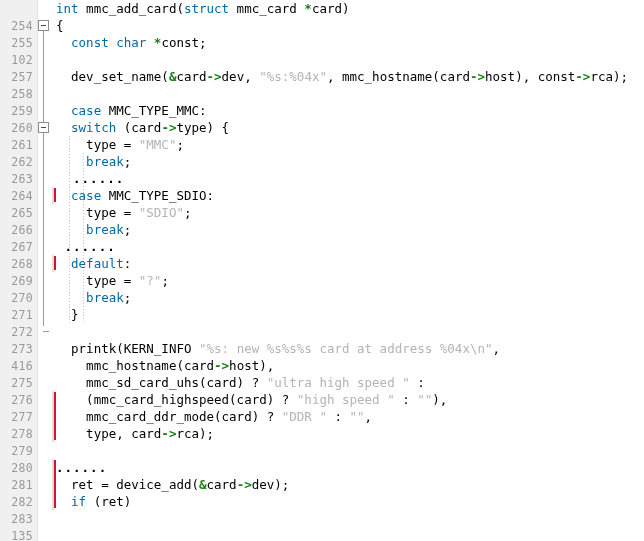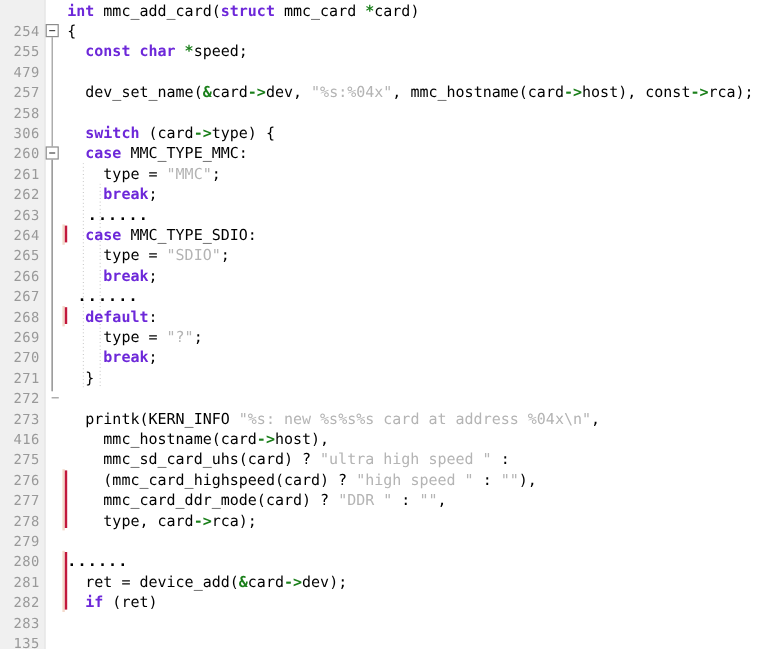--- a/index.html
+++ b/index.html
@@ -122,39 +122,39 @@
   .iguide {
     position: absolute;
     top: 0;
     width: 1px;
     height: 541px;
     background-image: linear-gradient(to bottom, #c9c9c9 1px, transparent 1px);
     background-size: 1px 3px;
   }
 
   
-  .kw   { color: #6d28d9; font-weight: bold; }
+  .kw   { color: #0369a1; font-weight: normal; }
   .str  { color: #b4b4b4; }
   .op   { color: #1a7f1a; font-weight: bold; }
   .pl   { color: #000000; }
   .dots { color: #000000; font-weight: bold; letter-spacing: 1px; }
 </style>
 </head>
 <body>
 
 <div id="editor">
 
   <div class="gutter"></div>
   <div class="gutter-rows" id="gutter-rows">
       <div class="lnum">254</div>
       <div class="lnum">255</div>
-      <div class="lnum">479</div>
+      <div class="lnum">102</div>
       <div class="lnum">257</div>
       <div class="lnum">258</div>
-      <div class="lnum">306</div>
+      <div class="lnum">259</div>
       <div class="lnum">260</div>
       <div class="lnum">261</div>
       <div class="lnum">262</div>
       <div class="lnum">263</div>
       <div class="lnum">264</div>
       <div class="lnum">265</div>
       <div class="lnum">266</div>
       <div class="lnum">267</div>
       <div class="lnum">268</div>
       <div class="lnum">269</div>
@@ -192,26 +192,26 @@
       <div class="changebar" style="top: 392px; height: 48px;"></div>
       <div class="changebar soft" style="top: 459px; height: 51px;"></div>
       <div class="changebar" style="top: 460px; height: 48px;"></div>
     </div>
 
   <div class="code" id="code-rows">
       <div class="iguide" style="left: 31px; top: 136px; height: 187px;"></div>
       <div class="iguide" style="left: 45px; top: 153px; height: 170px;"></div>
       <div class="crow"><span class="kw">int</span><span class="pl"> mmc_add_card(</span><span class="kw">struct</span><span class="pl"> mmc_card </span><span class="op">*</span><span class="pl">card)</span></div>
       <div class="crow"><span class="pl">{</span></div>
-      <div class="crow"><span class="kw">  const char</span><span class="pl"> </span><span class="op">*</span><span class="pl">speed;</span></div>
+      <div class="crow"><span class="kw">  const char</span><span class="pl"> </span><span class="op">*</span><span class="pl">const;</span></div>
       <div class="crow"><span class="pl"></span></div>
       <div class="crow"><span class="pl">  dev_set_name(</span><span class="op">&amp;</span><span class="pl">card</span><span class="op">-&gt;</span><span class="pl">dev, </span><span class="str">"%s:%04x"</span><span class="pl">, mmc_hostname(card</span><span class="op">-&gt;</span><span class="pl">host), const</span><span class="op">-&gt;</span><span class="pl">rca);</span></div>
       <div class="crow"><span class="pl"></span></div>
+      <div class="crow"><span class="kw">  case</span><span class="pl"> MMC_TYPE_MMC:</span></div>
       <div class="crow"><span class="kw">  switch</span><span class="pl"> (card</span><span class="op">-&gt;</span><span class="pl">type) {</span></div>
-      <div class="crow"><span class="kw">  case</span><span class="pl"> MMC_TYPE_MMC:</span></div>
       <div class="crow"><span class="pl">    type = </span><span class="str">"MMC"</span><span class="pl">;</span></div>
       <div class="crow"><span class="kw">    break</span><span class="pl">;</span></div>
       <div class="crow"><span class="dots">  ......</span></div>
       <div class="crow"><span class="kw">  case</span><span class="pl"> MMC_TYPE_SDIO:</span></div>
       <div class="crow"><span class="pl">    type = </span><span class="str">"SDIO"</span><span class="pl">;</span></div>
       <div class="crow"><span class="kw">    break</span><span class="pl">;</span></div>
       <div class="crow"><span class="dots"> ......</span></div>
       <div class="crow"><span class="kw">  default</span><span class="pl">:</span></div>
       <div class="crow"><span class="pl">    type = </span><span class="str">"?"</span><span class="pl">;</span></div>
       <div class="crow"><span class="kw">    break</span><span class="pl">;</span></div>

